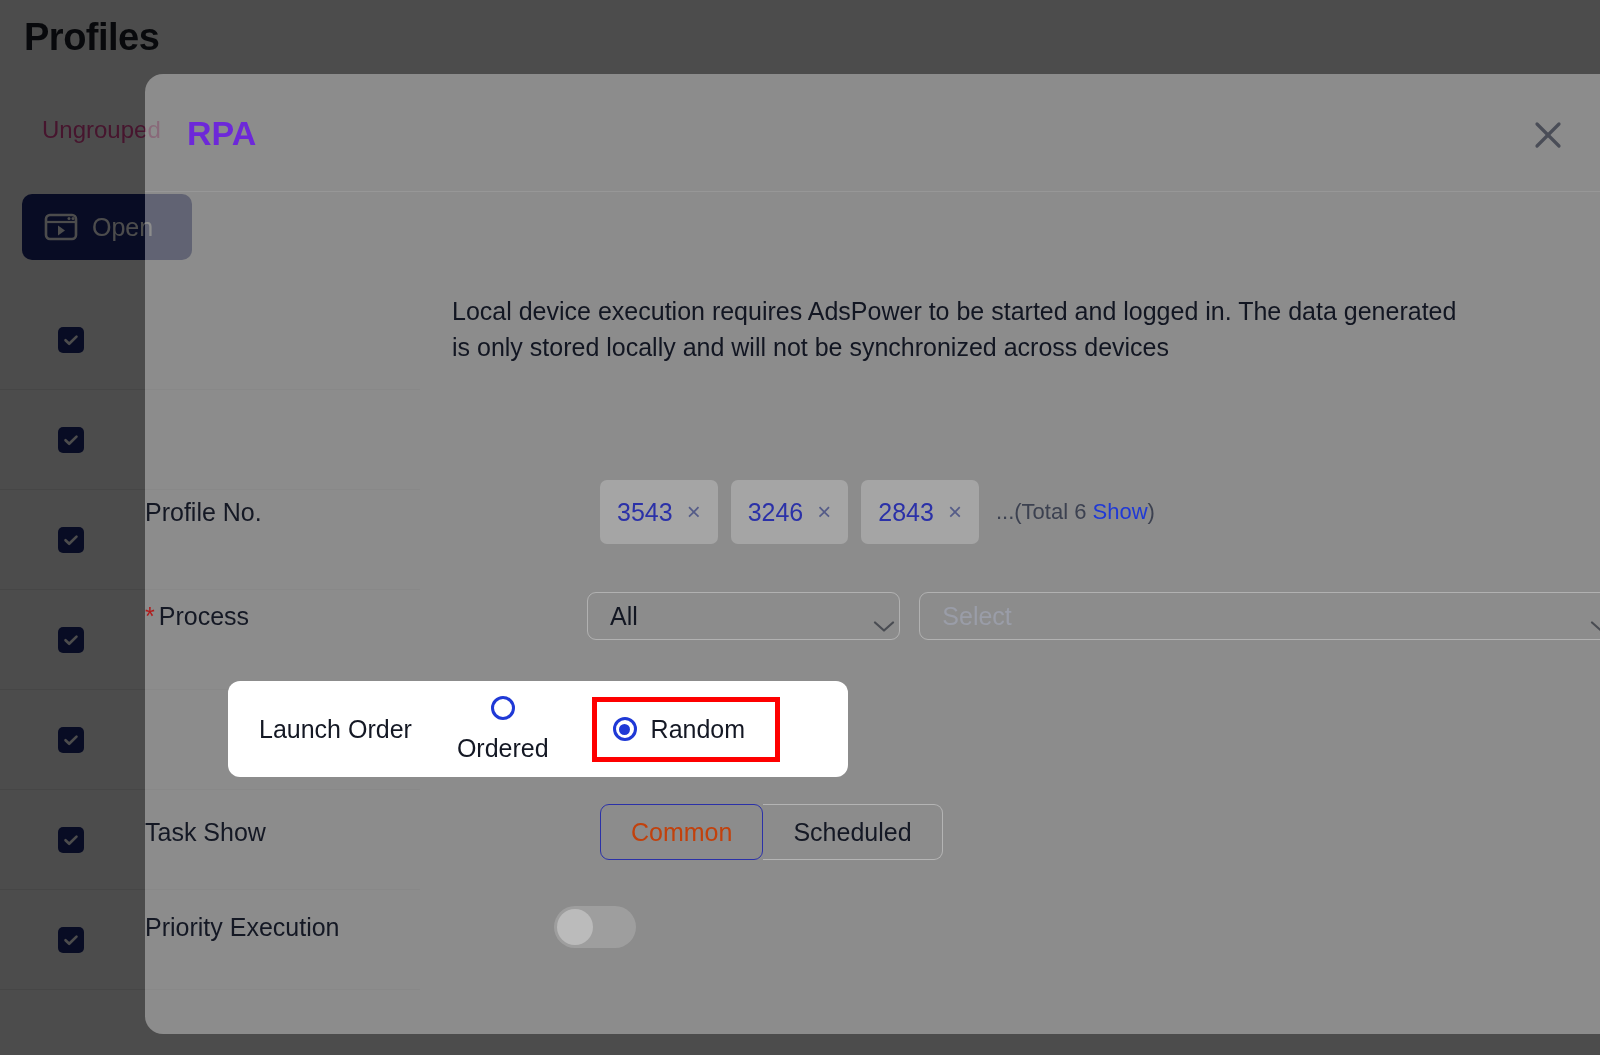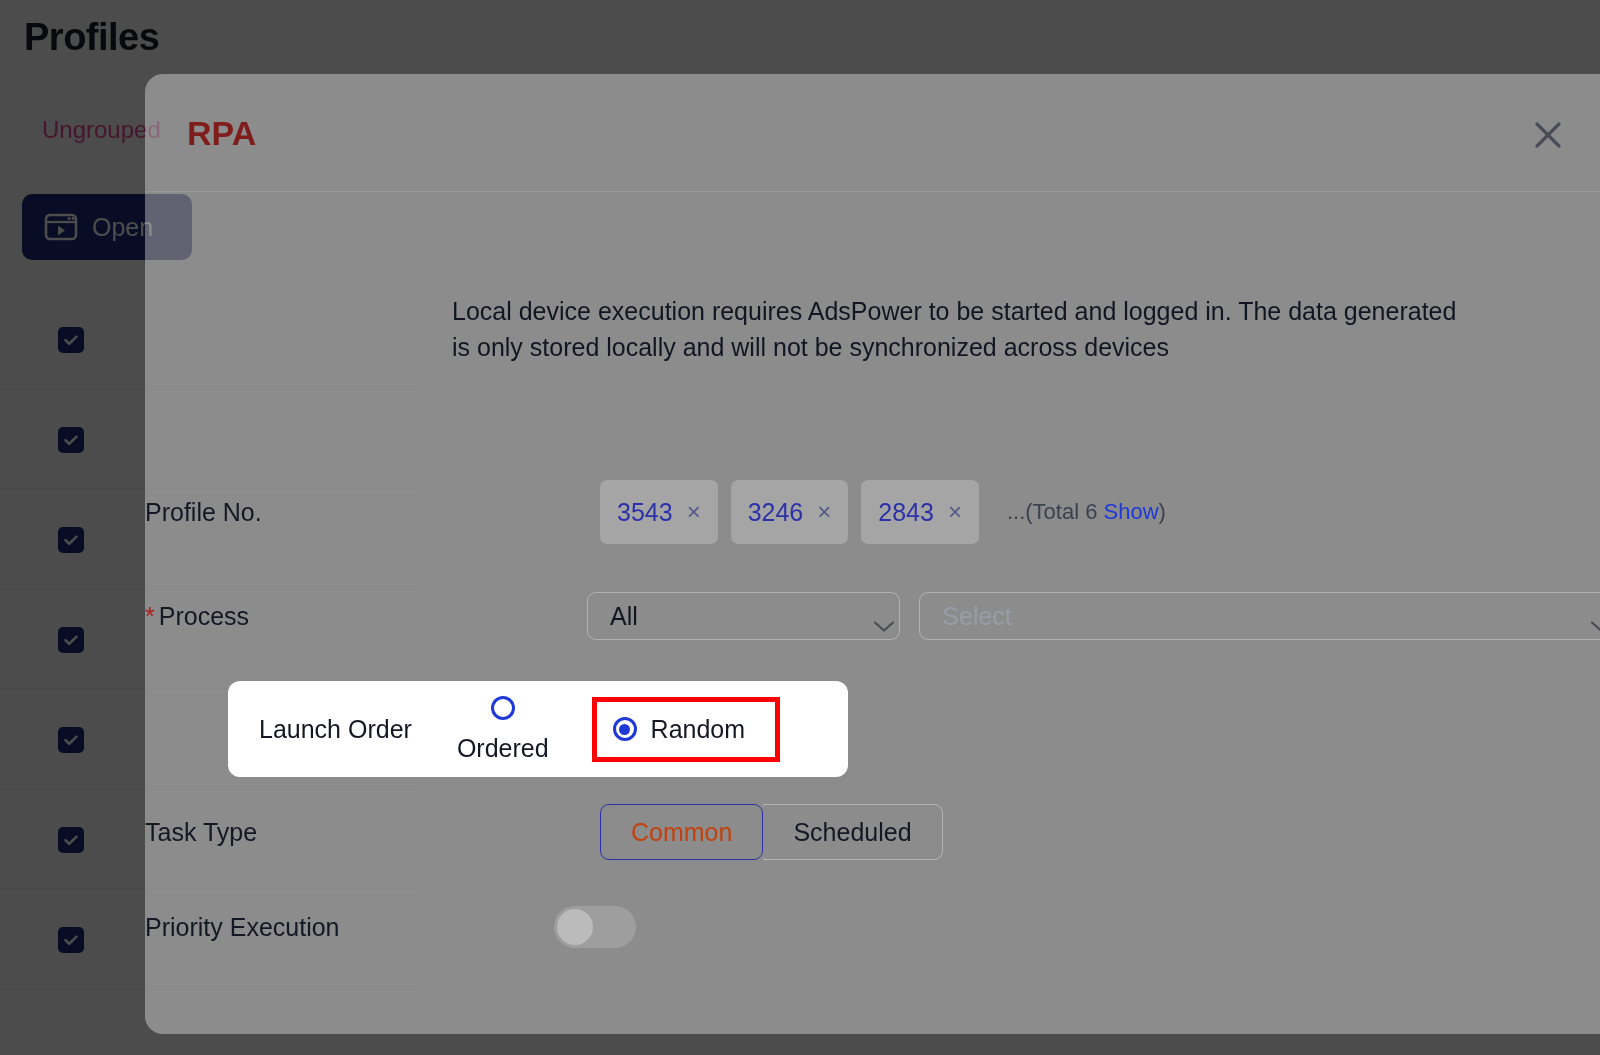--- a/index.html
+++ b/index.html
@@ -109,21 +109,21 @@
     height: 118px;
     border-bottom: 1px solid rgba(255,255,255,0.10);
   }
 
   #modal-title {
     position: absolute;
     left: 42px;
     top: 40px;
     font-size: 34px;
     font-weight: bold;
-    color: #7f1d1d;
+    color: #6d28d9;
   }
 
   #modal-close {
     position: absolute;
     right: 48px;
     top: 40px;
     width: 42px;
     height: 42px;
     display: flex;
     align-items: center;
@@ -171,21 +171,21 @@
     border-radius: 7px;
     display: flex;
     align-items: center;
     gap: 14px;
     padding: 14px 17px;
     font-size: 25px;
     color: #2b31a8;
   }
   .tag-x { color: #555c88; font-size: 24px; cursor: pointer; line-height: 1; }
   #profile-total {
-    margin-left: 28px;
+    margin-left: 17px;
     font-size: 22px;
     color: #3c4150;
     white-space: nowrap;
   }
   #profile-total .show-link { color: #1f39d6; cursor: pointer; }
 
   
   #row-process { left: 0; top: 400px; width: 1472px; }
   #row-process .form-label { width: 455px; padding-right: 14px; }
 
@@ -455,21 +455,21 @@
 
         <div id="random-highlight">
           <div class="radio-opt" id="radio-random">
             <span class="radio-mark checked"></span>
             <span>Random</span>
           </div>
         </div>
       </div>
 
       <div class="form-row" id="row-task-type">
-        <div class="form-label">Task Type</div>
+        <div class="form-label">Task Show</div>
         <div id="task-type-group">
           <div class="seg-btn active">Common</div>
           <div class="seg-btn">Scheduled</div>
         </div>
       </div>
 
       <div class="form-row" id="row-priority">
         <div class="form-label">Priority Execution</div>
         <div id="priority-toggle">
           <span class="knob"></span>

